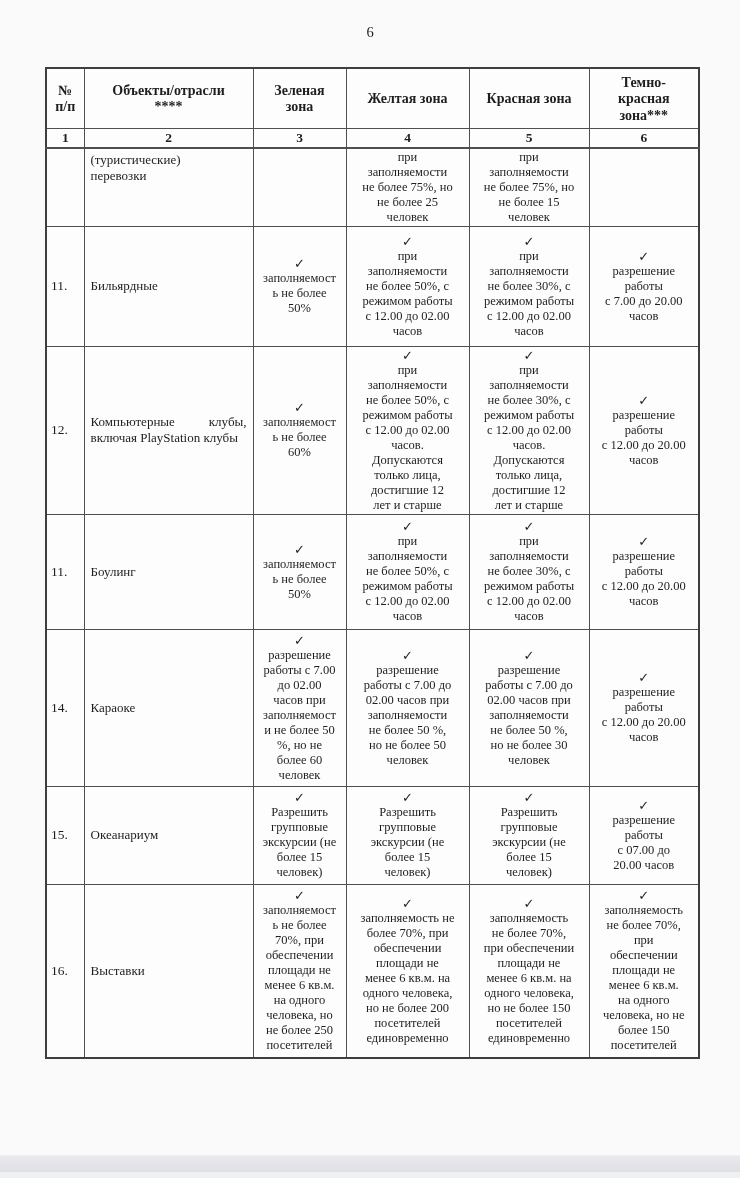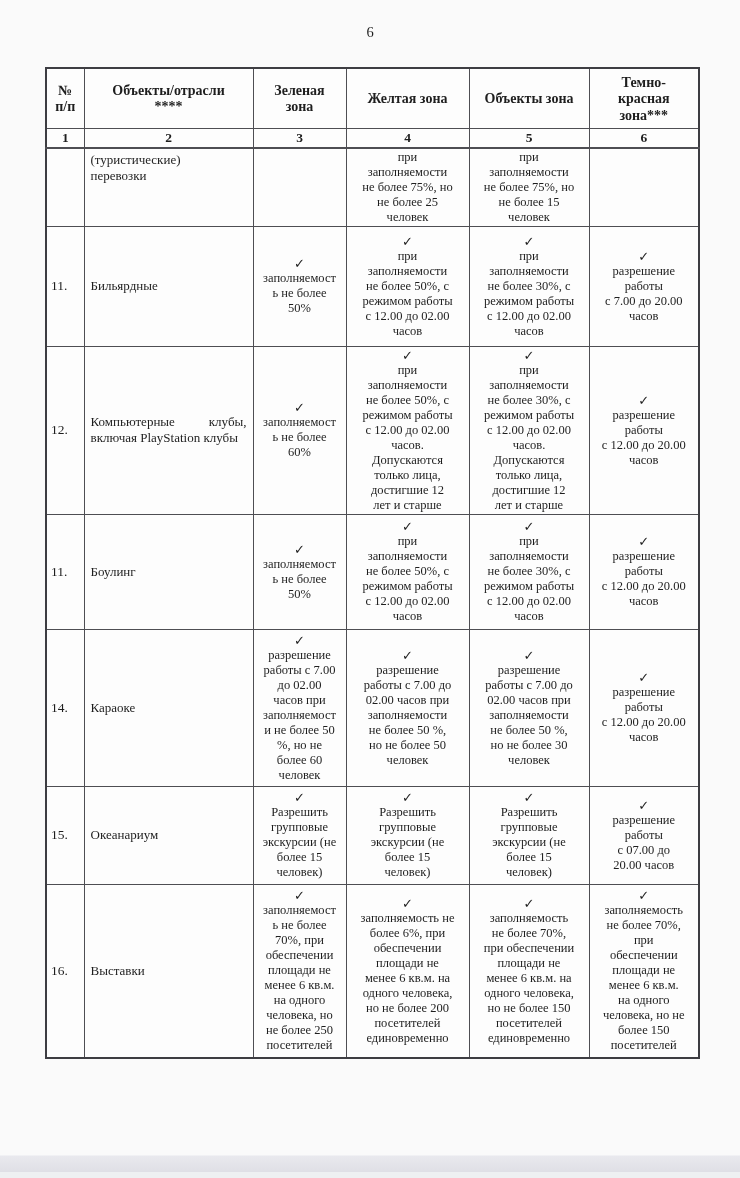--- a/index.html
+++ b/index.html
@@ -121,21 +121,21 @@
   </colgroup>
   <thead>
       <tr style="height: 60px;">
         <th>№
 п/п</th>
         <th>Объекты/отрасли
 ****</th>
         <th>Зеленая
 зона</th>
         <th>Желтая зона</th>
-        <th>Объекты зона</th>
+        <th>Красная зона</th>
         <th>Темно-
 красная
 зона***</th>
       </tr>
       <tr class="colnum">
         <td>1</td>
         <td>2</td>
         <td>3</td>
         <td>4</td>
         <td>5</td>
@@ -298,21 +298,21 @@
 ь не более
 70%, при
 обеспечении
 площади не
 менее 6 кв.м.
 на одного
 человека, но
 не более 250
 посетителей</span></td>
         <td class="zone-cell"><span class="check">✓</span><span class="cell-text">заполняемость не
-более 6%, при
+более 70%, при
 обеспечении
 площади не
 менее 6 кв.м. на
 одного человека,
 но не более 200
 посетителей
 единовременно</span></td>
         <td class="zone-cell"><span class="check">✓</span><span class="cell-text">заполняемость
 не более 70%,
 при обеспечении

